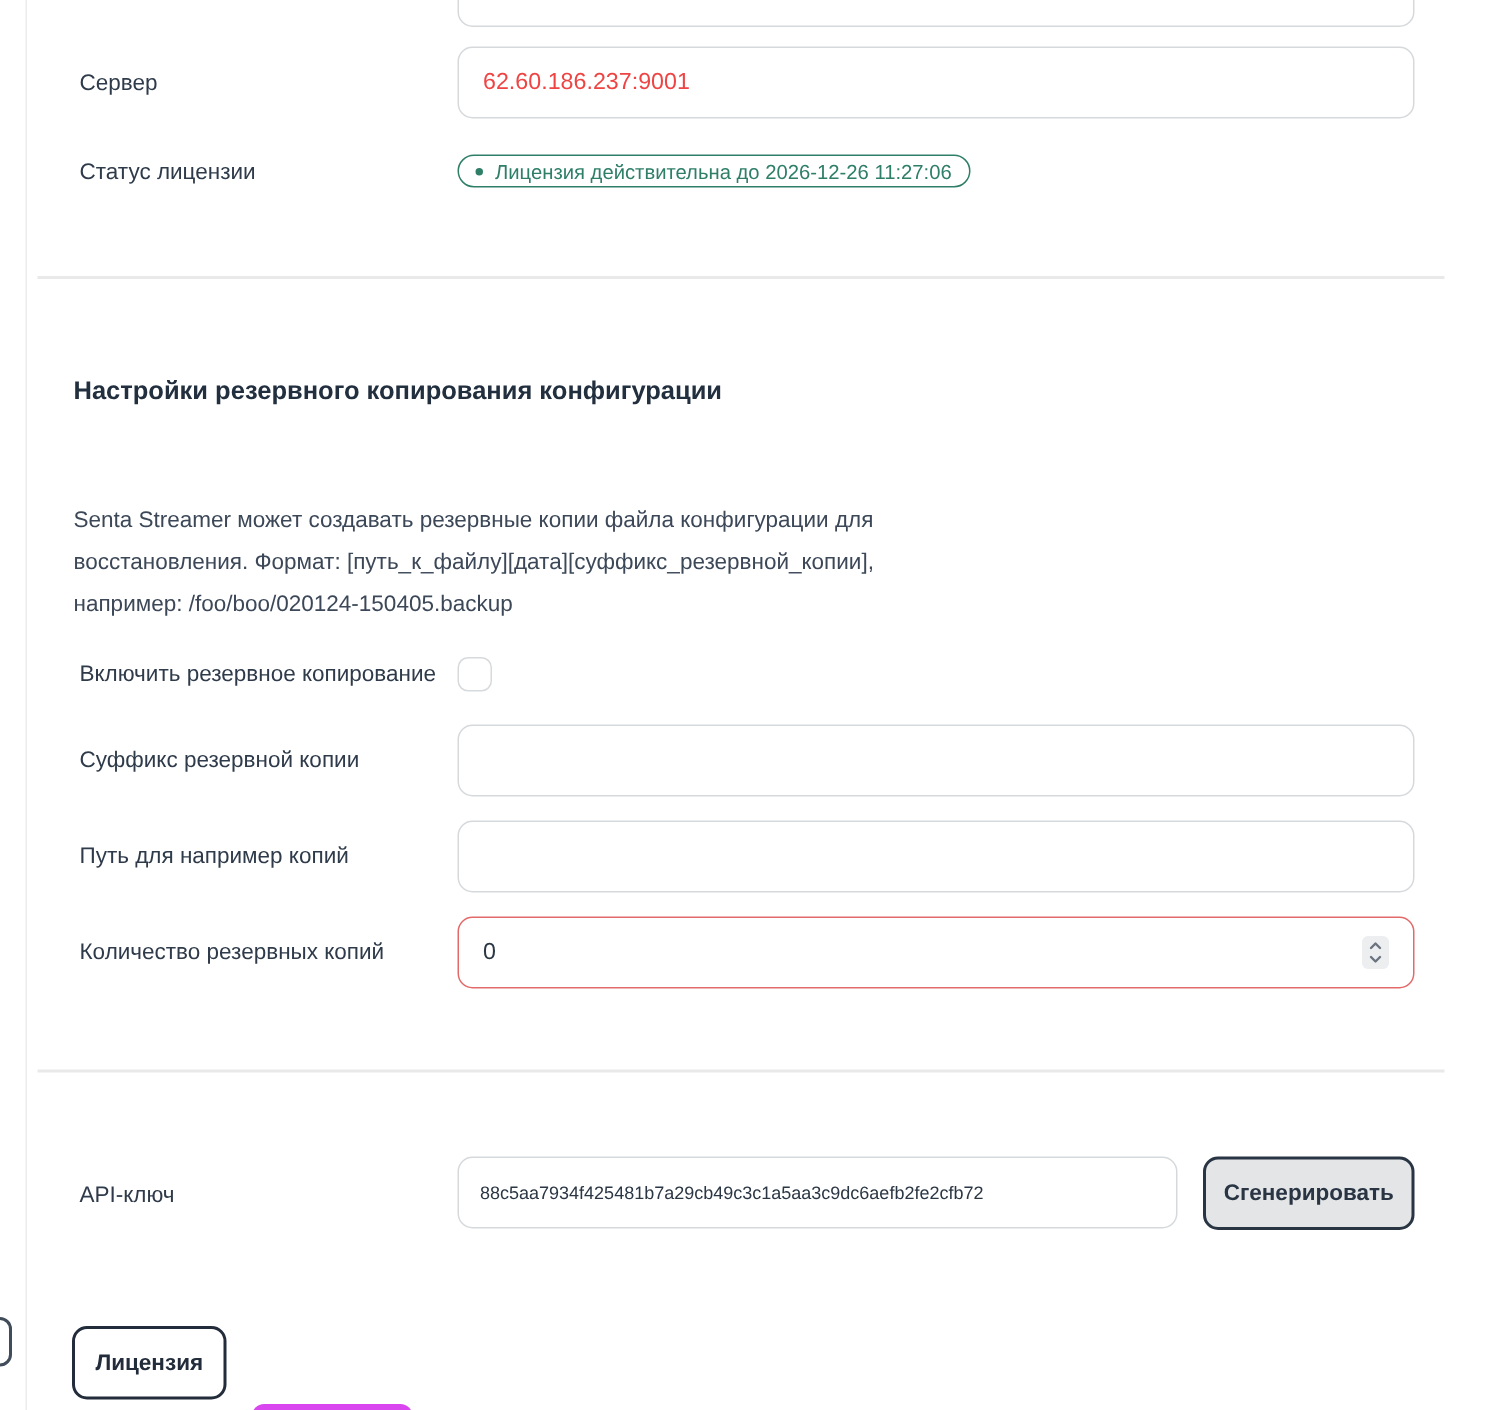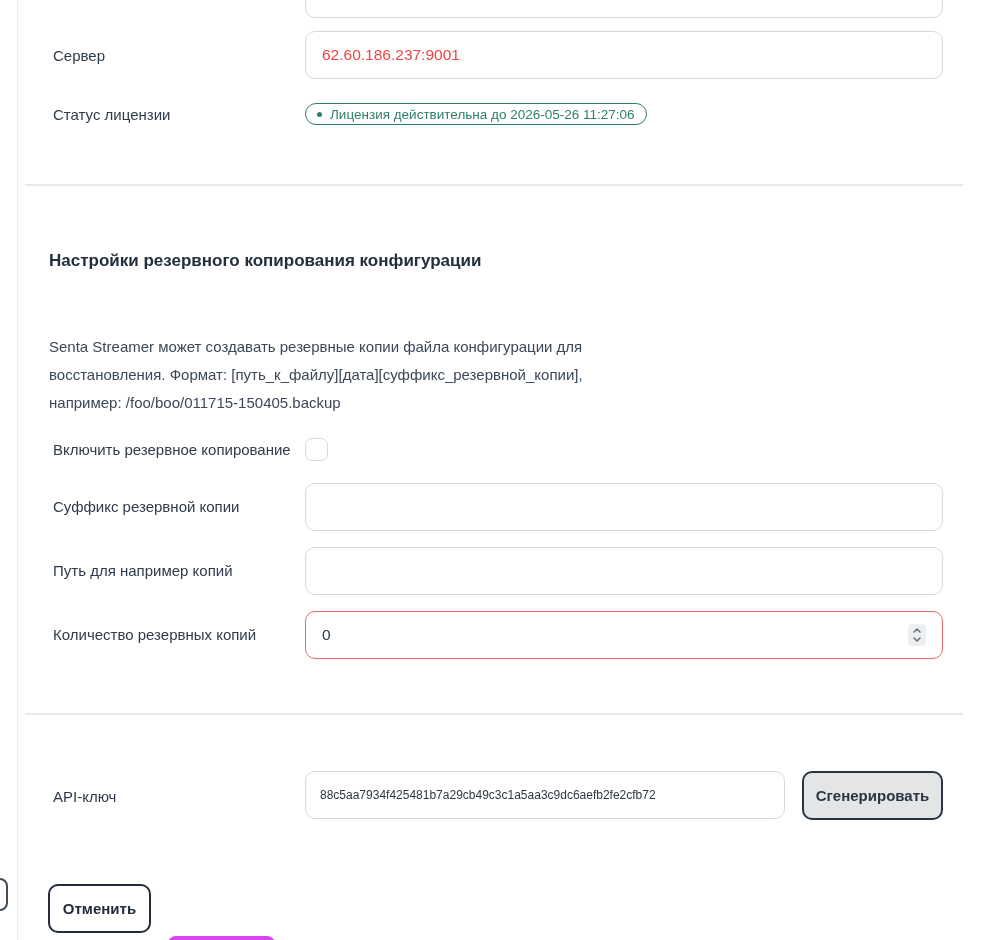--- a/index.html
+++ b/index.html
@@ -153,27 +153,27 @@
 <div class="abs left-line"></div>
 
 <div class="abs top-cut-input"></div>
 
 <div class="abs field-label" style="top:47px;">Сервер</div>
 <input class="abs text-input" style="top: 31px;" type="text" value="62.60.186.237:9001">
 
 <div class="abs field-label" style="top:106px;">Статус лицензии</div>
 <div class="abs badge">
   <span class="badge-dot"></span>
-  <span>Лицензия действительна до 2026-05-26 11:27:06</span>
+  <span>Лицензия действительна до 2026-12-26 11:27:06</span>
 </div>
 
 <div class="abs divider" style="top:184px;"></div>
 
 <h2 class="abs section-title">Настройки резервного копирования конфигурации</h2>
-<p class="abs section-desc">Senta Streamer может создавать резервные копии файла конфигурации для восстановления. Формат: [путь_к_файлу][дата][суффикс_резервной_копии], например: /foo/boo/011715-150405.backup</p>
+<p class="abs section-desc">Senta Streamer может создавать резервные копии файла конфигурации для восстановления. Формат: [путь_к_файлу][дата][суффикс_резервной_копии], например: /foo/boo/020124-150405.backup</p>
 
 <div class="abs field-label" style="top:441px;">Включить резервное копирование</div>
 <input class="abs checkbox" type="checkbox" style="">
 
 <div class="abs field-label" style="top:498px;">Суффикс резервной копии</div>
 <input class="abs text-input" style="top: 483px;" type="text" value="">
 
 <div class="abs field-label" style="top:562px;">Путь для например копий</div>
 <input class="abs text-input" style="top: 547px;" type="text" value="">
 
@@ -187,16 +187,16 @@
     </svg>
   </span>
 </div>
 
 <div class="abs divider" style="top:713px;"></div>
 
 <div class="abs field-label" style="top:788px;">API-ключ</div>
 <input class="abs api-input" type="text" value="88c5aa7934f425481b7a29cb49c3c1a5aa3c9dc6aefb2fe2cfb72" style="">
 <button class="abs btn btn-generate">Сгенерировать</button>
 
-<button class="abs btn btn-cancel">Отменить</button>
+<button class="abs btn btn-cancel">Лицензия</button>
 <button class="abs btn btn-save">Сохранить</button>
 
 <div class="abs edge-fragment"></div>
 
 </body></html>

